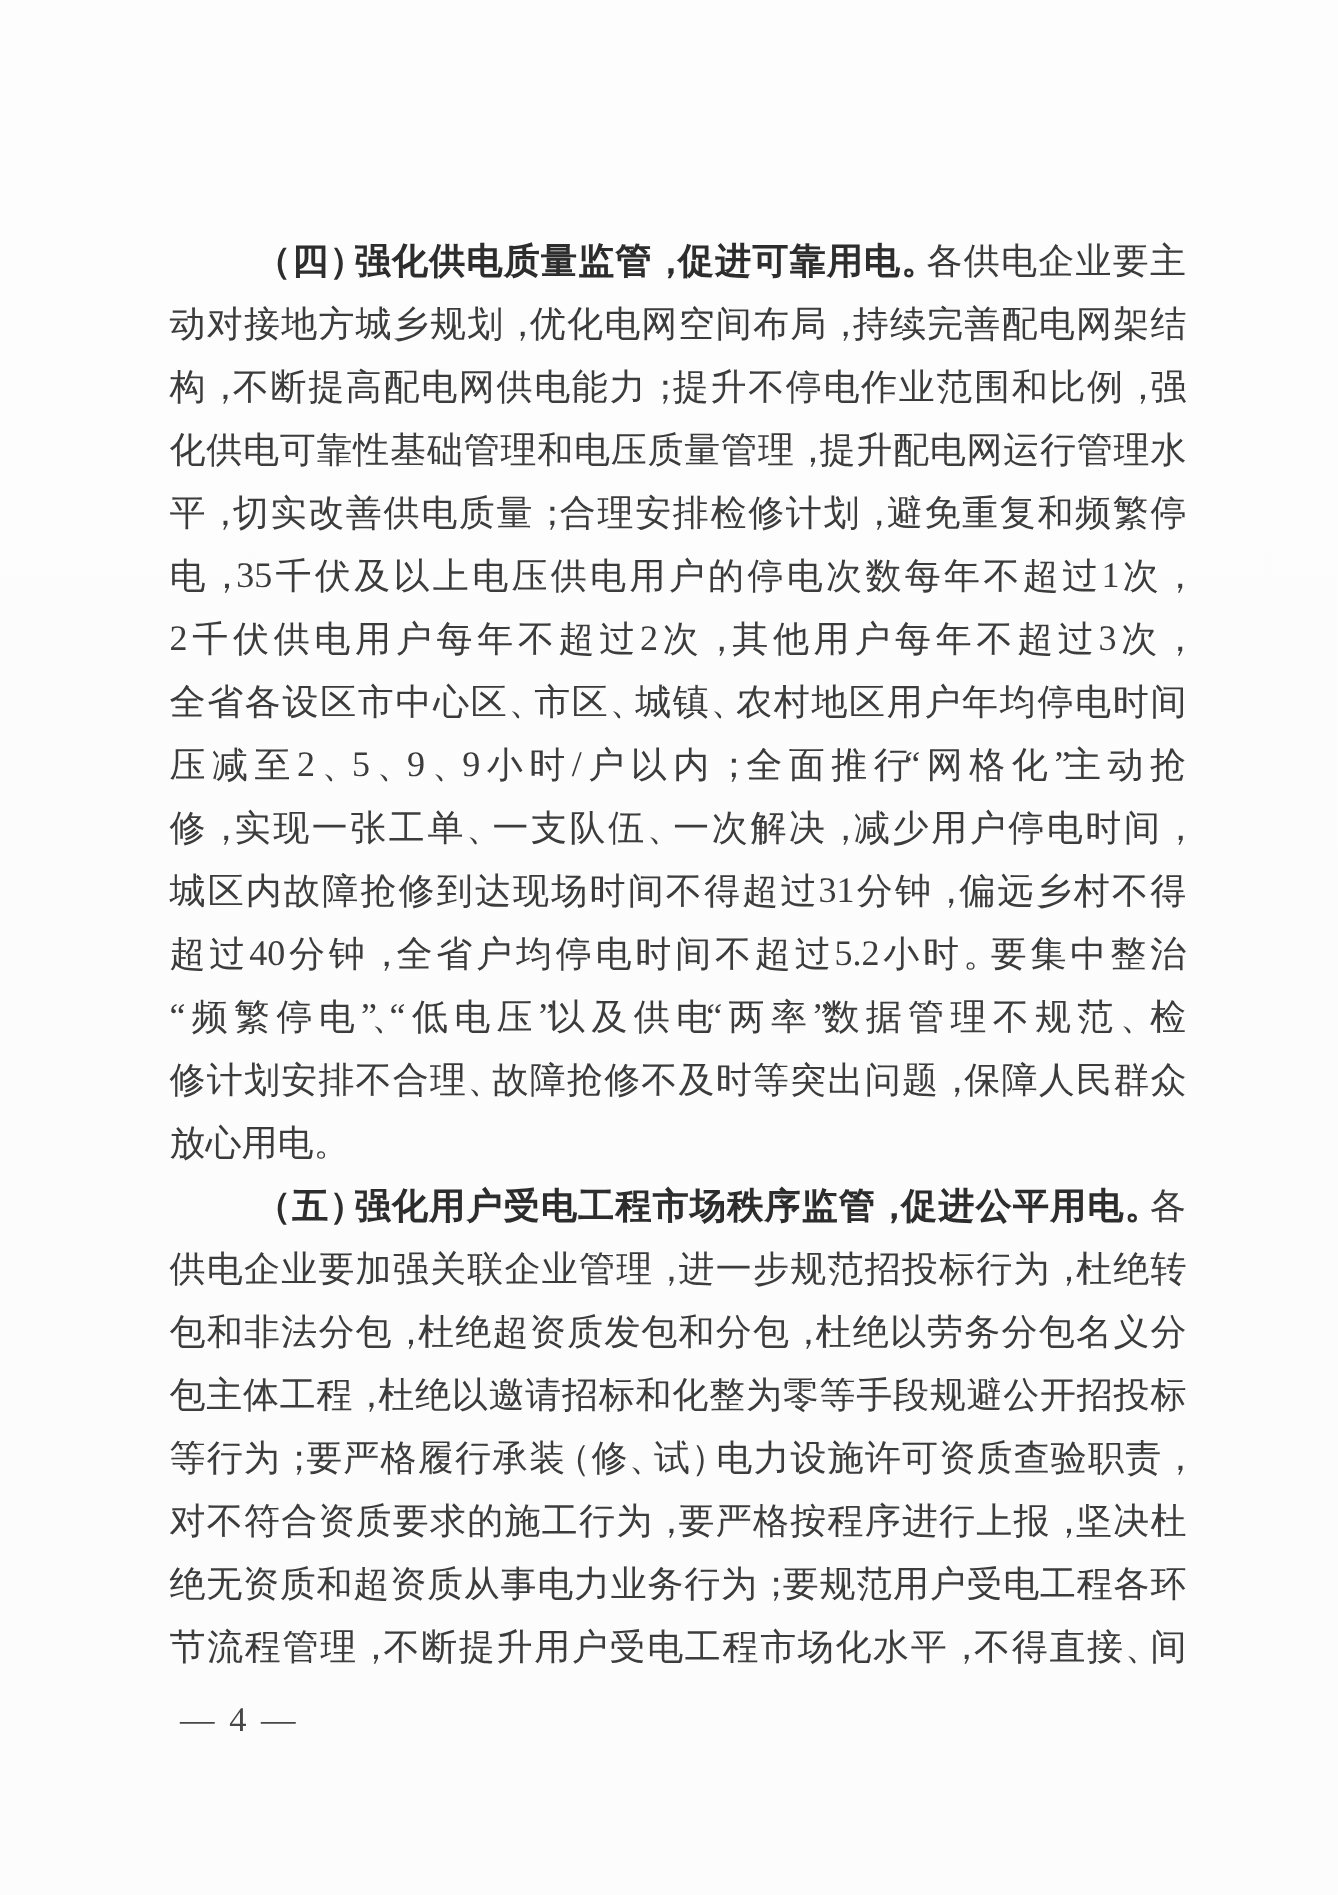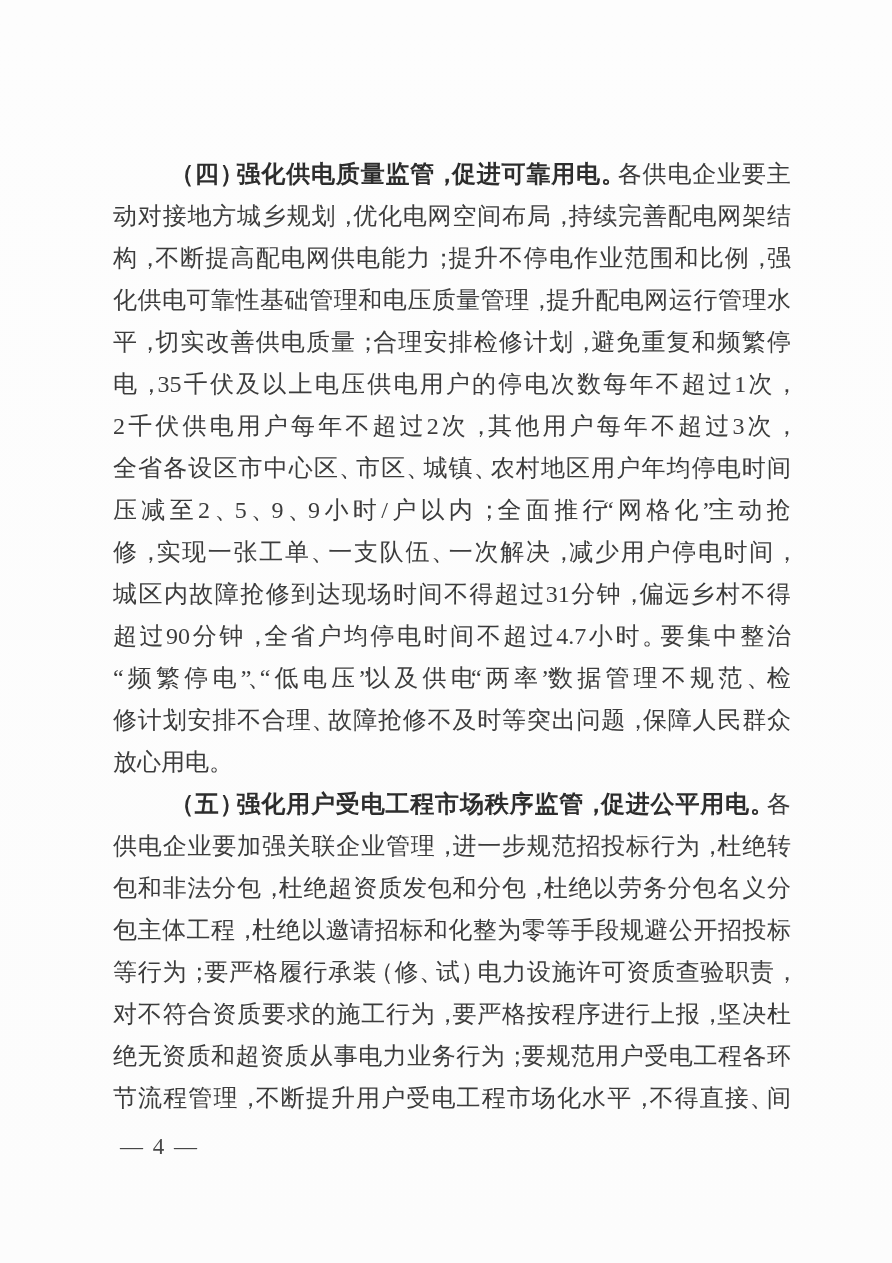--- a/index.html
+++ b/index.html
@@ -378,36 +378,36 @@
           <span>偏</span>
           <span>远</span>
           <span>乡</span>
           <span>村</span>
           <span>不</span>
           <span>得</span>
         </div>
       <div class="ln">
           <span>超</span>
           <span>过</span>
-          <span>90</span>
+          <span>40</span>
           <span>分</span>
           <span>钟</span>
           <span class="pc">，</span>
           <span>全</span>
           <span>省</span>
           <span>户</span>
           <span>均</span>
           <span>停</span>
           <span>电</span>
           <span>时</span>
           <span>间</span>
           <span>不</span>
           <span>超</span>
           <span>过</span>
-          <span>4.7</span>
+          <span>5.2</span>
           <span>小</span>
           <span>时</span>
           <span class="pc">。</span>
           <span>要</span>
           <span>集</span>
           <span>中</span>
           <span>整</span>
           <span>治</span>
         </div>
       <div class="ln">

